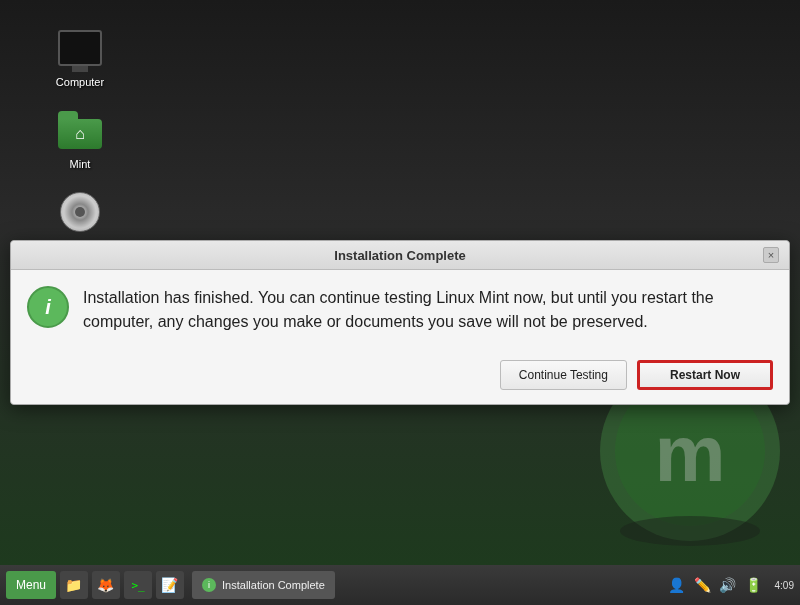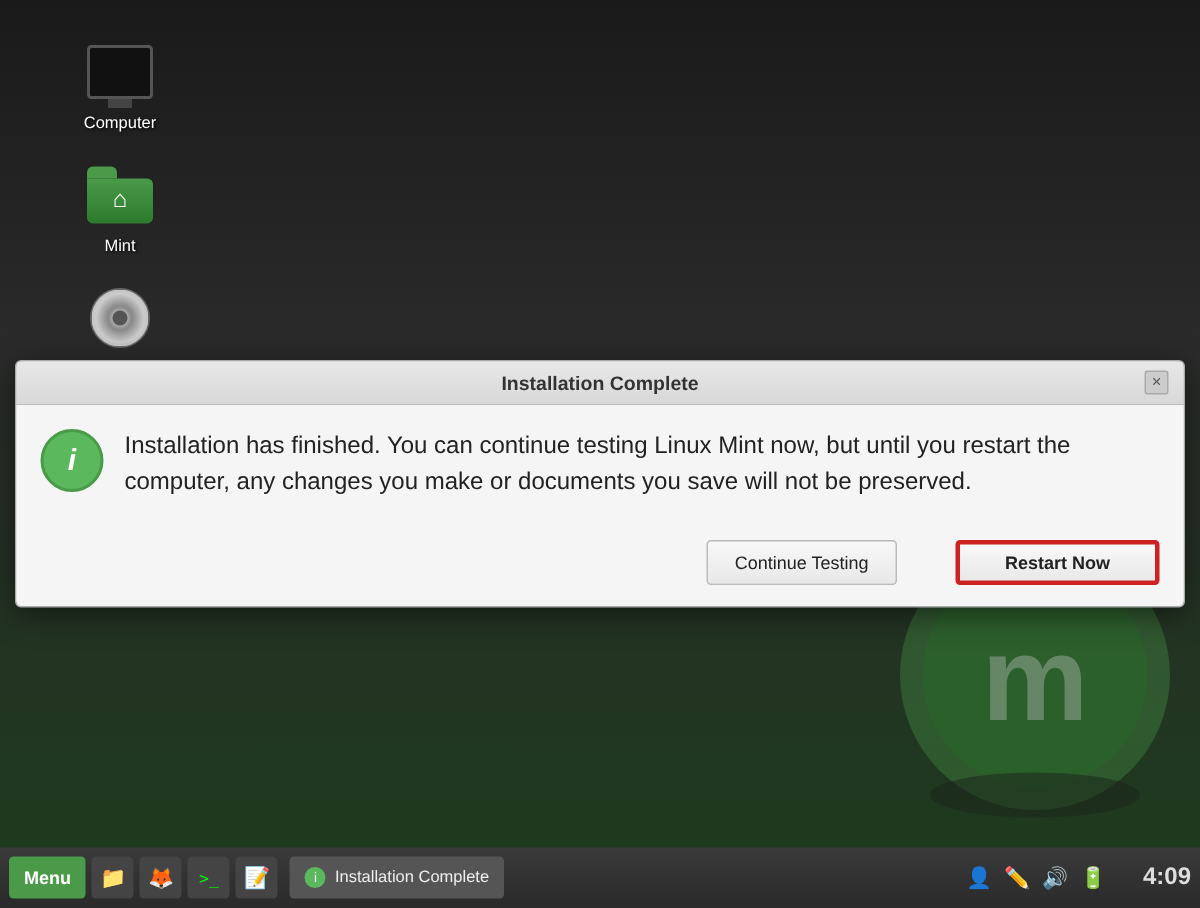--- a/index.html
+++ b/index.html
@@ -225,21 +225,20 @@
     }
 
     .btn {
       padding: 6px 18px;
       font-size: 12px;
       border-radius: 3px;
       cursor: pointer;
       border: 1px solid #bbb;
       background: linear-gradient(180deg, #f8f8f8 0%, #e8e8e8 100%);
       color: #222;
-      margin-left: 29px;
     }
 
     .btn-restart {
       background: linear-gradient(180deg, #f8f8f8 0%, #e8e8e8 100%);
       border: 3px solid #cc2222;
       font-weight: bold;
       padding: 5px 30px;
     }
 
     
@@ -252,21 +251,21 @@
       padding: 0 6px;
       gap: 4px;
       position: absolute;
       bottom: 0;
     }
 
     .taskbar-menu {
       background: #4a9a4a;
       color: white;
       font-size: 12px;
-      font-weight: bold;
+      font-weight: normal;
       padding: 4px 10px;
       border-radius: 3px;
       cursor: pointer;
       height: 28px;
       display: flex;
       align-items: center;
     }
 
     .taskbar-icon {
       width: 28px;
@@ -409,15 +408,15 @@
   <div class="taskbar-window">
     <div class="win-icon">i</div>
     <span>Installation Complete</span>
   </div>
 
   <div class="taskbar-right">
     <span class="tray-icon">👤</span>
     <span class="tray-icon">✏️</span>
     <span class="tray-icon">🔊</span>
     <span class="tray-icon">🔋</span>
-    <span style="font-size:16px;color:#ddd;margin-left:16px;font-weight:bold;">4:09</span>
+    <span style="font-size:10px;color:#ddd;margin-left:4px;">4:09</span>
   </div>
 </div>
 
 </body></html>

